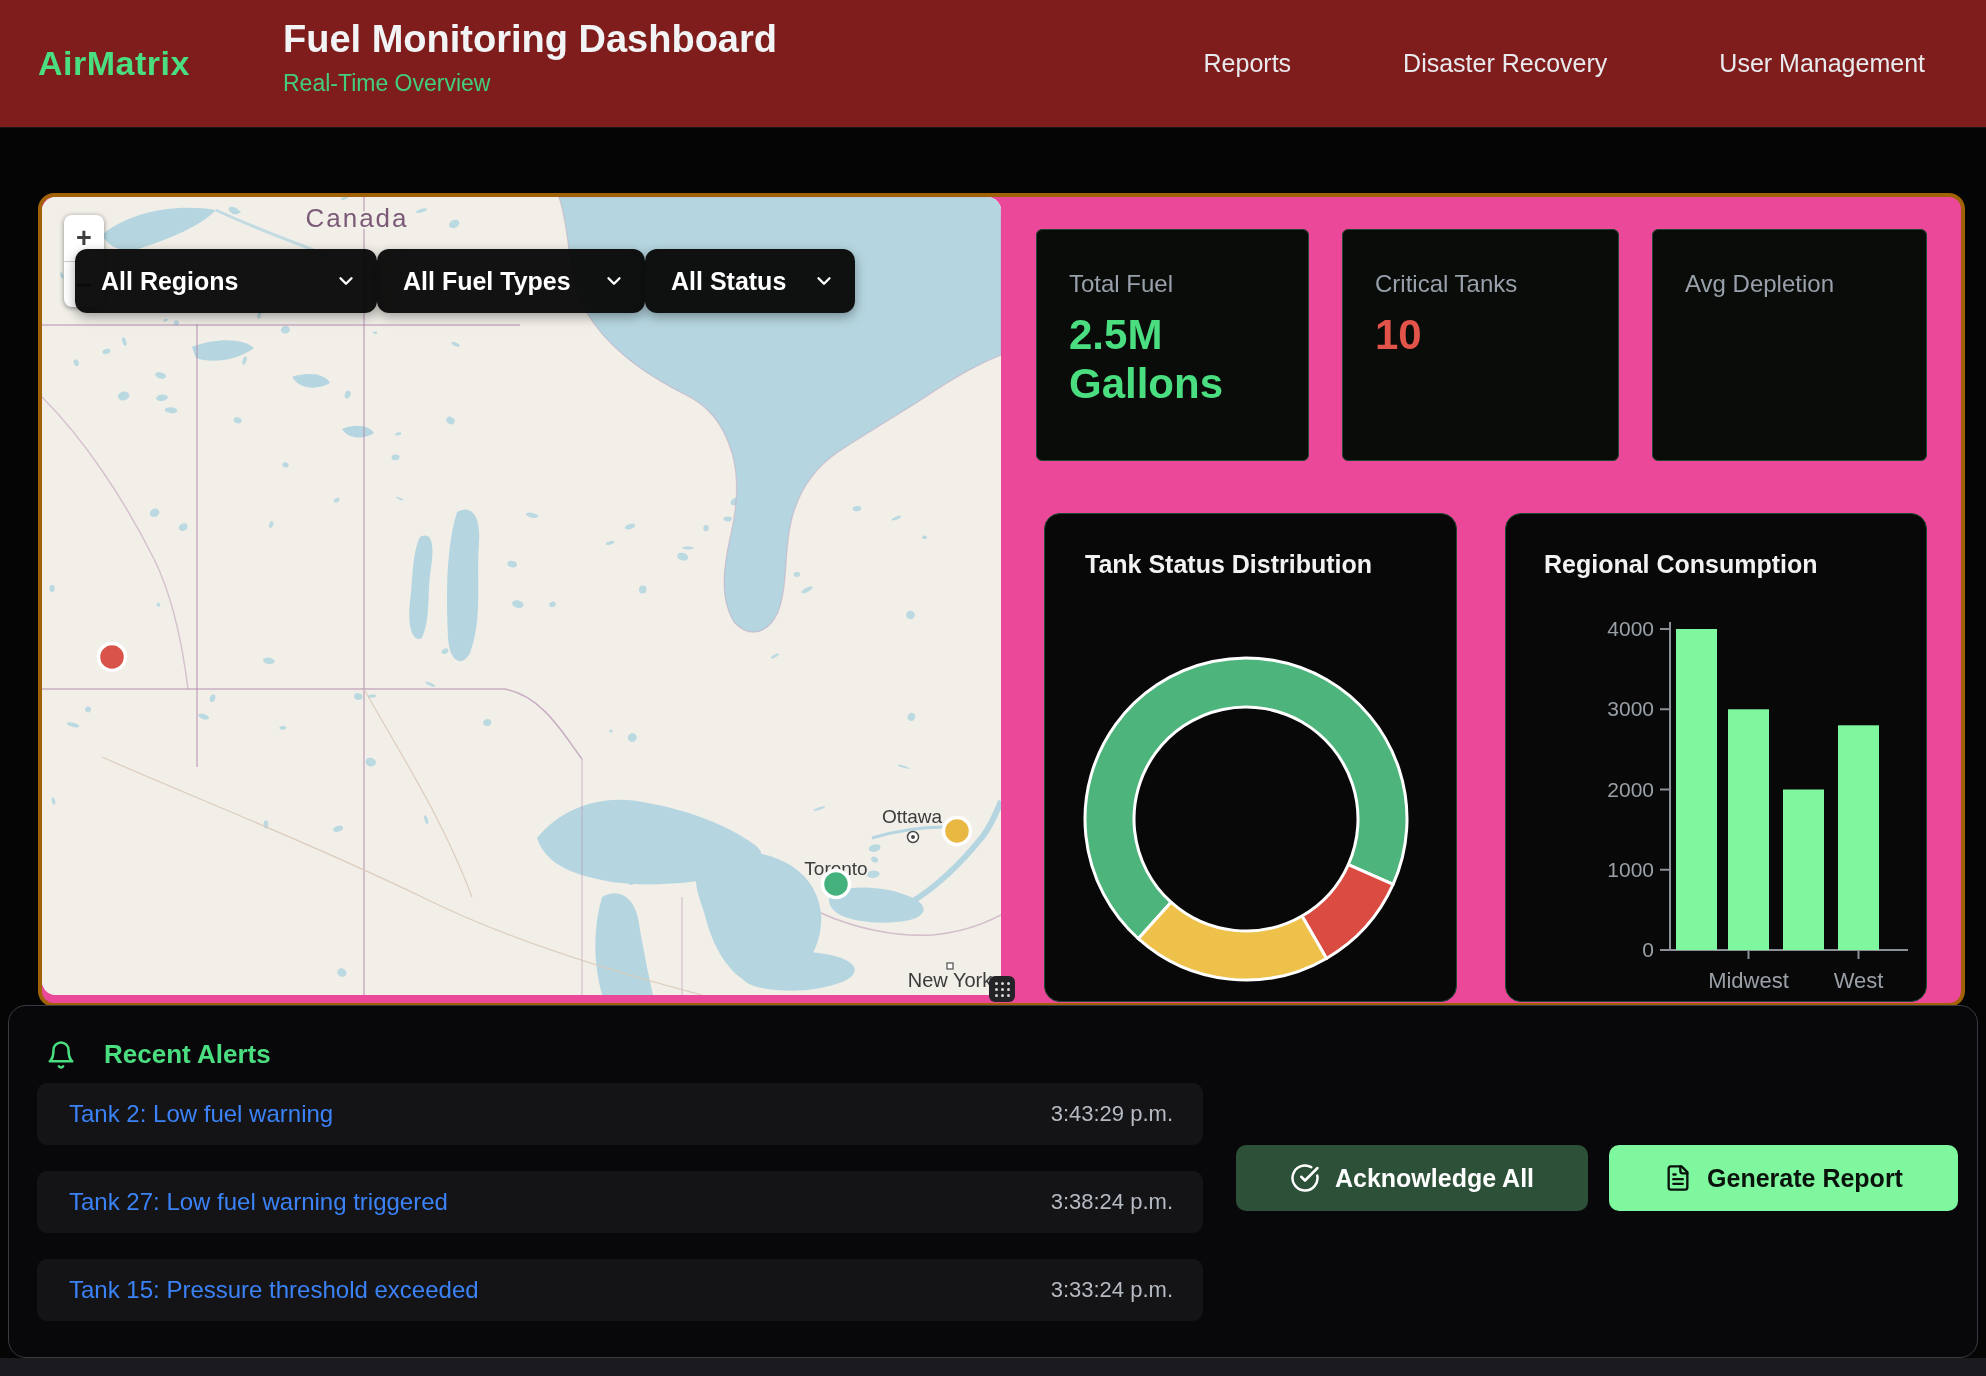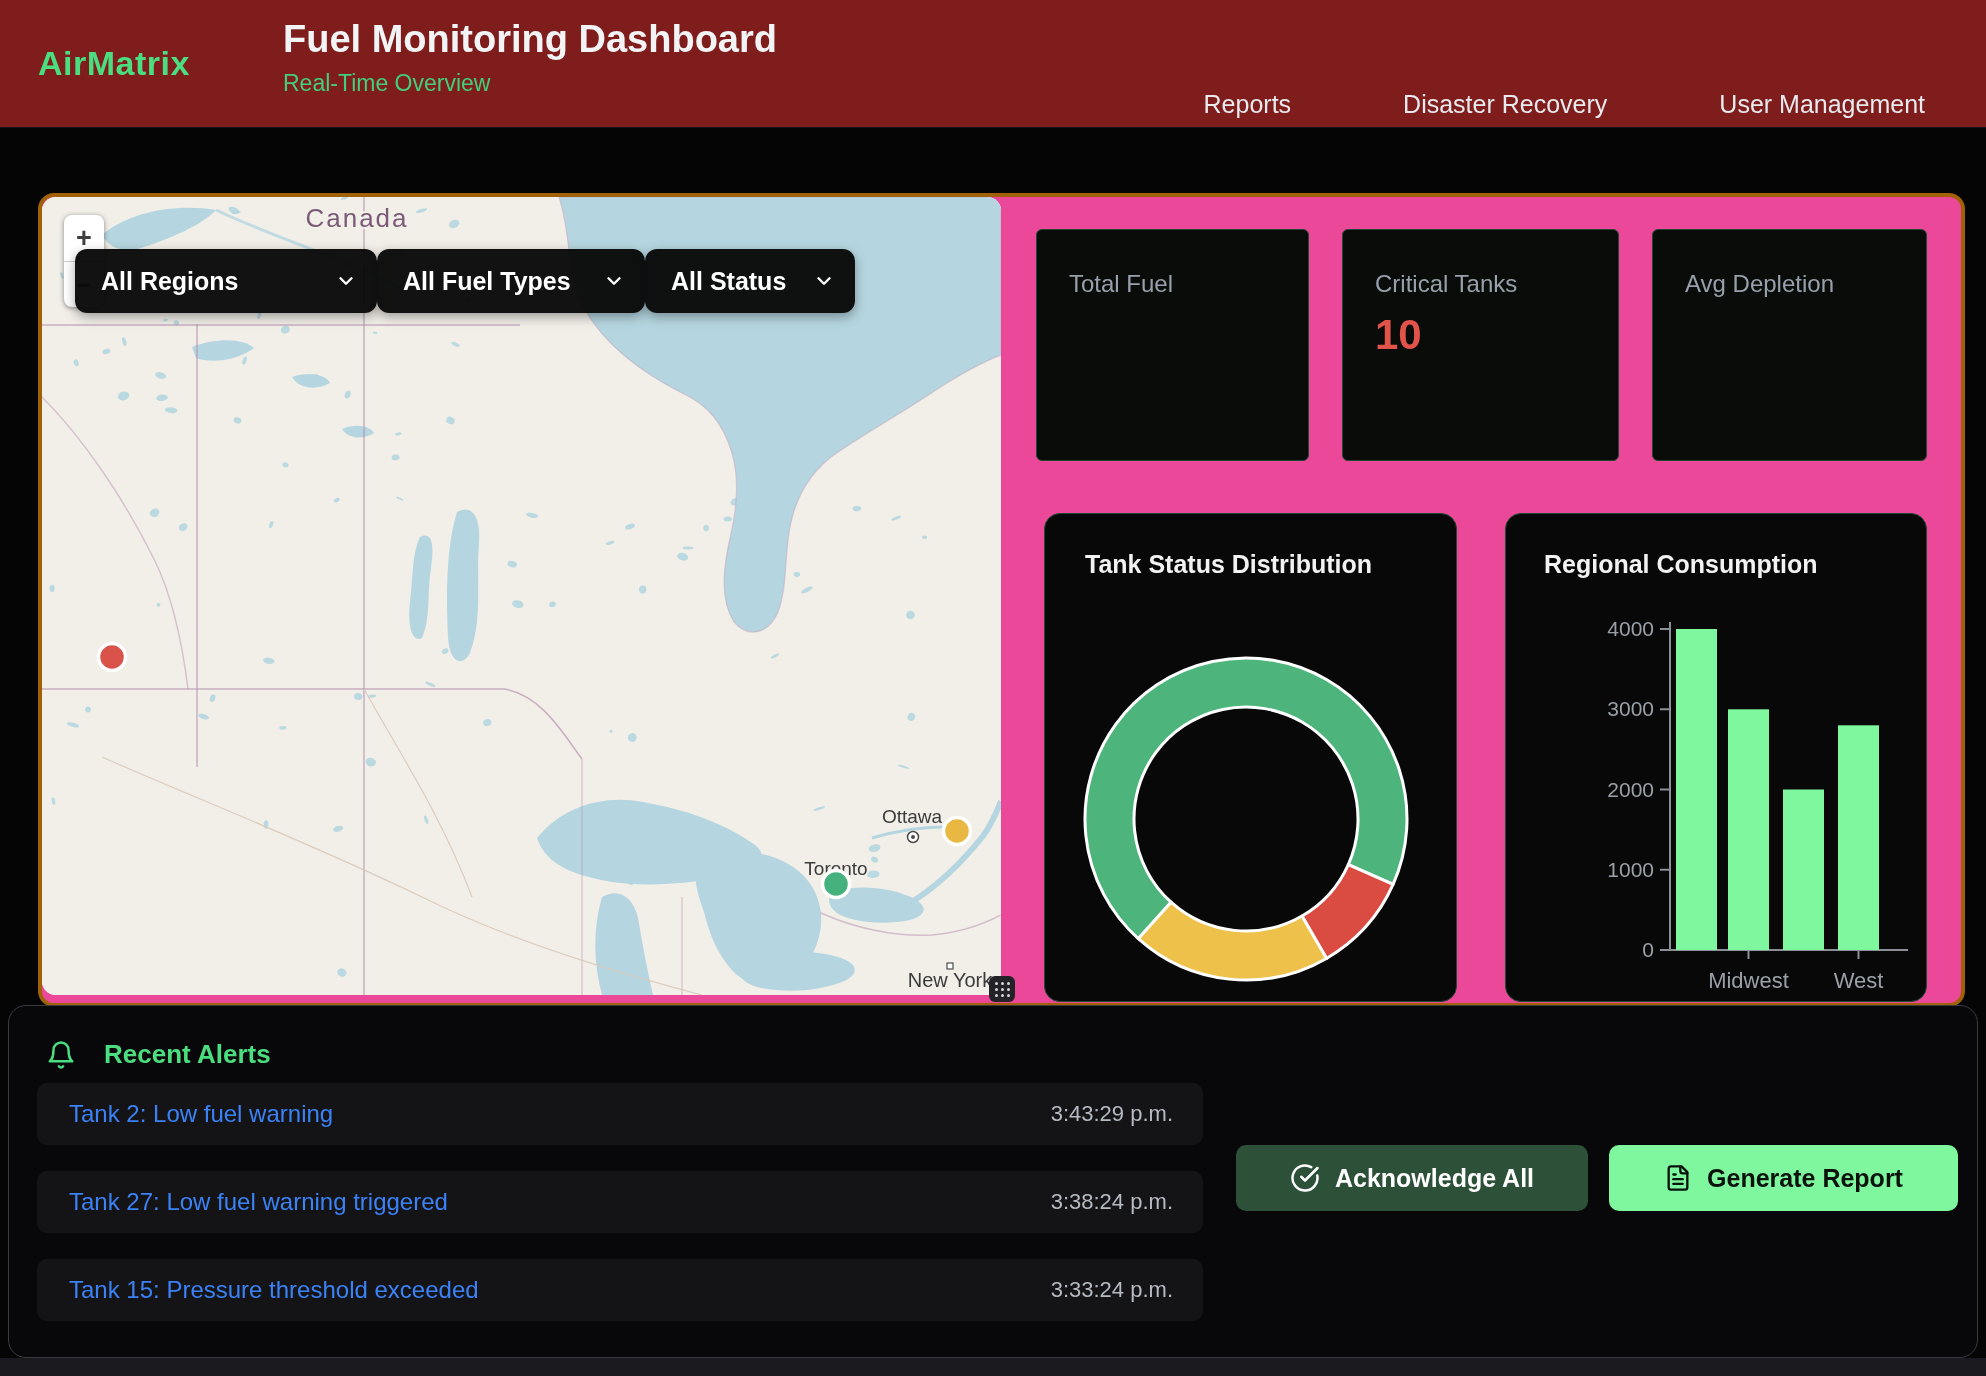--- a/index.html
+++ b/index.html
@@ -7,21 +7,21 @@
        font-family:"Liberation Sans", sans-serif;}
 
   
   .header{position:absolute;left:0;top:0;width:1986px;height:127px;background:#7f1d1d;
           border-bottom:1px solid #161616;}
   .brand{position:absolute;left:38px;top:0;height:127px;display:flex;align-items:center;
          font-size:34px;font-weight:700;color:#4ade80;letter-spacing:.5px;}
   .title-block{position:absolute;left:283px;top:18px;}
   .page-title{font-size:38px;font-weight:700;color:#f1f3f4;line-height:1.15;}
   .page-subtitle{margin-top:8px;font-size:23px;color:#43ce79;font-weight:500;}
-  .nav{position:absolute;right:61px;top:0;height:127px;display:flex;align-items:center;gap:112px;margin-top:41px;}
+  .nav{position:absolute;right:61px;top:0;height:127px;display:flex;align-items:center;gap:112px;}
   .nav-item{font-size:25px;color:#e8eaed;cursor:pointer;white-space:nowrap;}
 
   
   .main-panel{position:absolute;left:38px;top:193px;width:1919px;height:806px;
               border:4px solid #a16207;border-radius:16px;background:#ec4899;}
 
   
   .map-panel{position:absolute;left:0;top:0;width:959px;height:798px;border-radius:14px;
              overflow:hidden;background:#f2efe9;}
   .zoom-ctl{position:absolute;left:22px;top:18px;width:40px;height:92px;background:#ffffff;
@@ -306,20 +306,24 @@
         <i></i>
         <i></i>
         <i></i>
         <i></i>
         <i></i>
         <i></i>
     </div>
 
     <div class="stat-card stat-1">
       <div class="stat-label">Total Fuel</div>
+      <div class="stat-value" style="color: rgb(74, 222, 128);">
+        <div>2.5M</div>
+          <div>Gallons</div>
+      </div>
     </div>
     <div class="stat-card stat-2">
       <div class="stat-label">Critical Tanks</div>
       <div class="stat-value" style="color: rgb(226, 83, 73);">
         <div>10</div>
           <div></div>
       </div>
     </div>
     <div class="stat-card stat-3">
       <div class="stat-label">Avg Depletion</div>

